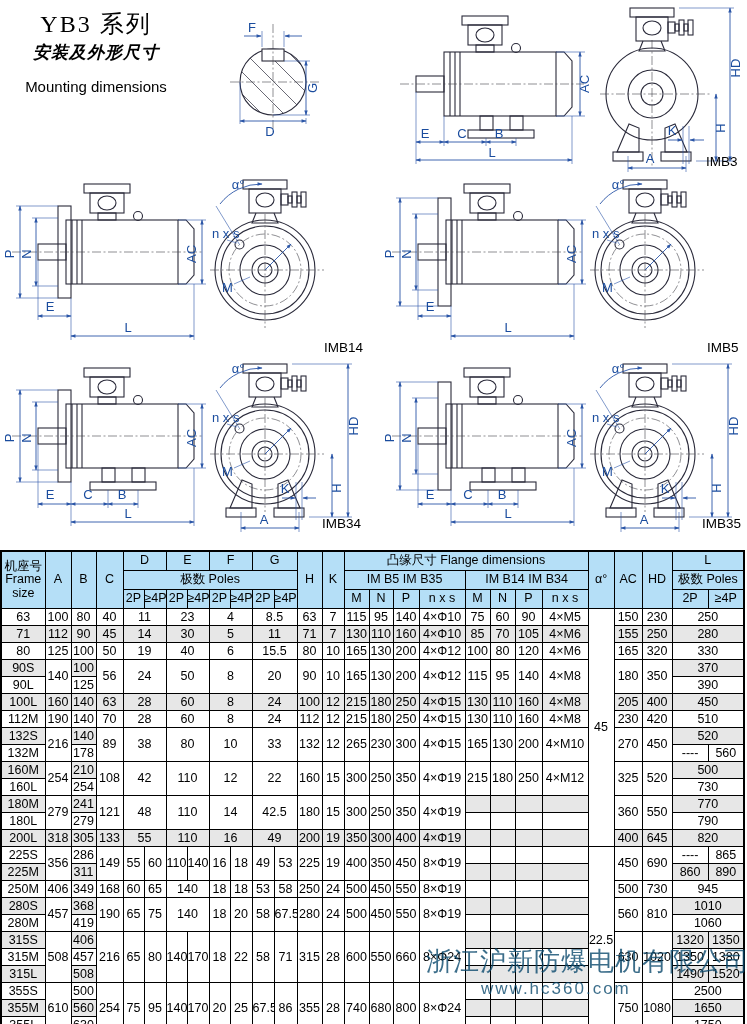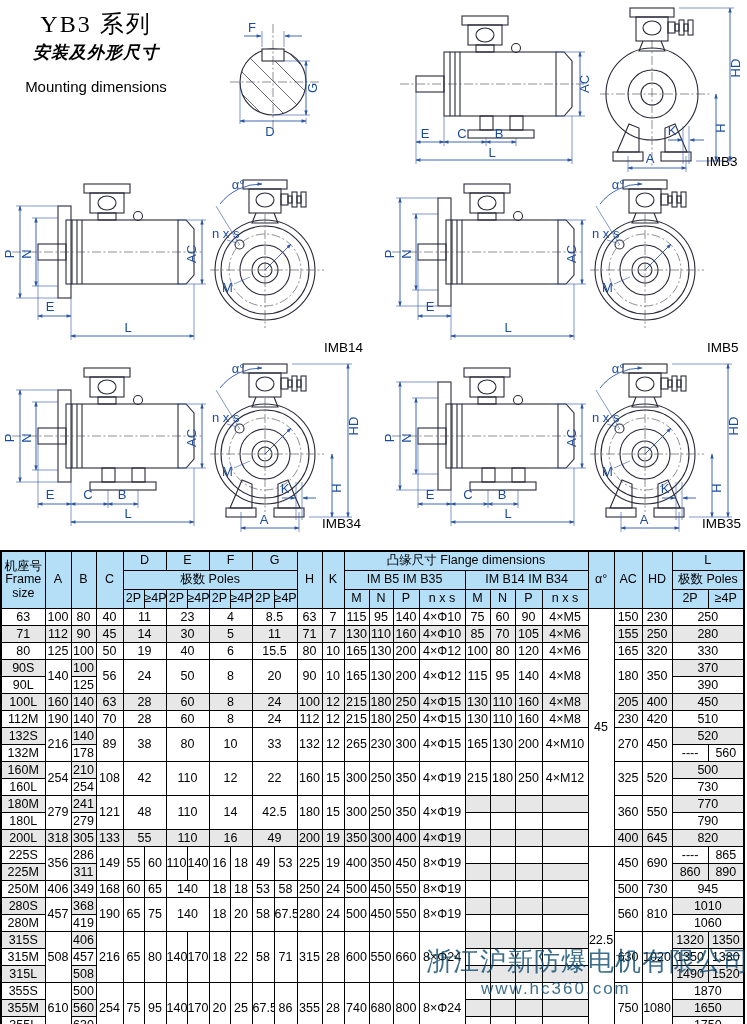--- a/index.html
+++ b/index.html
@@ -888,21 +888,21 @@
             <td rowspan="3" class="bg-w">740</td>
             <td rowspan="3" class="bg-w">680</td>
             <td rowspan="3" class="bg-w">800</td>
             <td rowspan="3" class="bg-w">8×Φ24</td>
             <td class="bg-w"></td>
             <td class="bg-w"></td>
             <td class="bg-w"></td>
             <td class="bg-w"></td>
             <td rowspan="3" class="bg-w">750</td>
             <td rowspan="3" class="bg-w">1080</td>
-            <td colspan="2" class="bg-w">1870</td>
+            <td colspan="2" class="bg-w">2500</td>
           </tr>
           <tr>
             <td class="bg-a">355M</td>
             <td class="bg-a">560</td>
             <td class="bg-a"></td>
             <td class="bg-a"></td>
             <td class="bg-a"></td>
             <td class="bg-a"></td>
             <td colspan="2" class="bg-a">1650</td>
           </tr>

